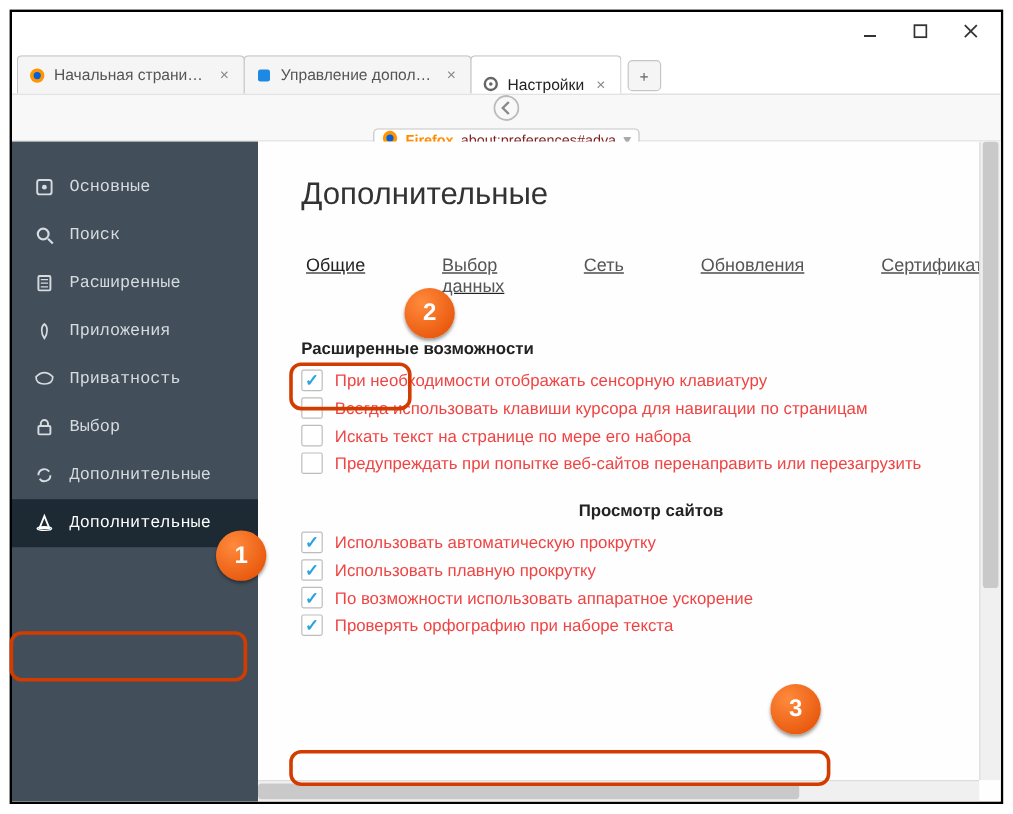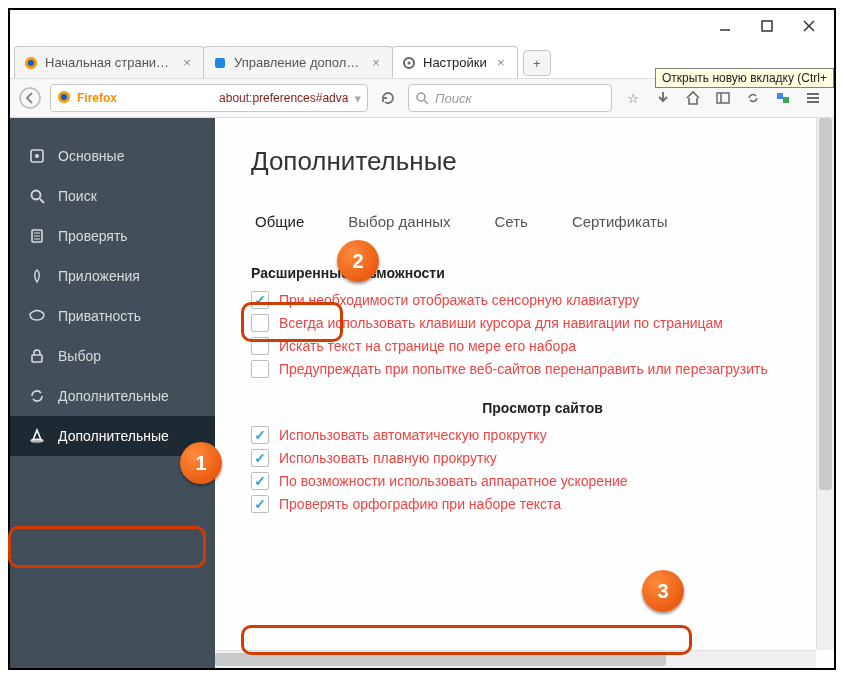--- a/index.html
+++ b/index.html
@@ -23,66 +23,66 @@
   .tabstrip {
     height: 36px; background:#fff; display:flex; align-items:flex-end;
     padding-left: 4px;
   }
   .tab {
     height: 32px; border:1px solid #c6c6c6; border-bottom:none;
     border-radius: 4px 4px 0 0; display:flex; align-items:center;
     padding: 0 8px; margin-right:-1px; background:#f5f5f5; max-width:190px;
     overflow:hidden; white-space:nowrap; color:#555; position:relative;
   }
-  .tab.active { background:#fff; color:#222; }
+  .tab.active { background:#fff; color:#222;align-items:flex-end; }
   .tab .ticon { width:16px; height:16px; margin-right:6px; flex:none; display:flex; align-items:center; justify-content:center; }
   .tab .tlabel { overflow:hidden; text-overflow:ellipsis; flex:1; }
   .tab .tclose { width:16px; height:16px; margin-left:6px; display:flex; align-items:center; justify-content:center; color:#888; }
   .newtab {
     width:28px; height:26px; border:1px solid #c6c6c6; border-radius:4px;
     margin-left:6px; margin-bottom:2px; display:flex; align-items:center; justify-content:center;
     background:#f5f5f5; color:#666;
   }
   .tooltip {
     position:absolute; top:58px; right:0px; background:#ffffe1;
     border:1px solid #808080; padding:2px 6px; font-size:12px; z-index:50;
   }
   
   .navbar {
     height:40px; background:#f8f8f8; border-top:1px solid #ddd; border-bottom:1px solid #ddd;
-    display:flex; align-items:center; padding:0 6px; gap:6px;
+    display:flex; align-items:center; padding:0 6px; gap:6px;flex-direction:column;
   }
   .navbtn { width:28px; height:28px; display:flex; align-items:center; justify-content:center; color:#888; }
   .urlbox, .searchbox {
     height:28px; border:1px solid #c6c6c6; border-radius:4px; background:#fff;
     display:flex; align-items:center; padding:0 6px; gap:6px;
   }
   .urlbox { flex:1.6; }
   .searchbox { flex:1; color:#999; font-style:italic; }
   .urltext { flex:1; font-size:12px; color:#7f1d1d;text-align:right; }
   .brand { color:#ff8c00; font-weight:600; font-size:12px; }
   .iconrow { display:flex; align-items:center; }
   .iconrow .navbtn { width:30px; color:#6a6a6a; }
   
   .content { display:flex; height: calc(100% - 108px); }
   .sidebar {
     width: 205px; background:#424f5a; color:#d6dbdf; padding-top:18px;
-    display:flex; flex-direction:column;
+    display:flex; flex-direction:column;font-family:Liberation Mono, monospace;
   }
   .sbitem {
     display:flex; align-items:center; gap:12px; height:40px;
     padding-left:18px; cursor:default; font-size:14px;
   }
   .sbitem.active { background:#1e2a33; color:#fff; }
   .sbicon { width:18px; height:18px; flex:none; display:flex; align-items:center; justify-content:center; }
   .sbicon svg { display:block; }
   .main { flex:1; background:#fefefe; position:relative; overflow:hidden; }
   .main-inner { padding: 28px 0 0 36px; }
   h1 { font-size:26px; font-weight:400; margin:0 0 28px 0; color:#333; }
-  .tabsrow { display:flex; gap:36px; border-bottom:1px solid transparent; margin-bottom:26px; }
+  .tabsrow { display:flex; gap:56px; border-bottom:1px solid transparent; margin-bottom:26px;text-decoration:underline; }
   .ptab { font-size:15px; color:#555; padding:8px 4px; }
   .ptab.sel { color:#222; }
   .section-h { font-weight:600; font-size:14px; margin:6px 0 10px 0; color:#222; }
   .chkrow { display:flex; align-items:center; gap:10px; margin:5px 0; font-size:14px; color:#ef4444; }
   .chk {
     width:18px; height:18px; border:1px solid #bdbdbd; border-radius:2px;
     display:flex; align-items:center; justify-content:center; background:#fff;
   }
   .chk.checked::after {
     content:"✓"; color:#2aa3e0; font-weight:bold; font-size:14px; line-height:1;
@@ -157,21 +157,20 @@
             <circle cx="7" cy="7" r="5" fill="none" stroke="#666" stroke-width="2"></circle>
             <circle cx="7" cy="7" r="1.5" fill="#666"></circle>
           </svg>
       </span>
       <span class="tlabel">Настройки</span>
       <span class="tclose">×</span>
     </div>
     <div class="newtab">+</div>
   </div>
 
-  <div class="tooltip">Открыть новую вкладку (Ctrl+</div>
 
   <div class="navbar">
     <div class="navbtn">
       <svg width="22" height="22">
           <circle cx="11" cy="11" r="10" fill="none" stroke="#bbb" stroke-width="1.5"></circle>
           <path d="M13 6 L8 11 L13 16" fill="none" stroke="#888" stroke-width="2"></path>
         </svg>
     </div>
     <div class="urlbox">
       <span class="ticon">
@@ -258,21 +257,21 @@
       </div>
       <div class="sbitem">
         <span class="sbicon">
             <svg width="16" height="16">
               <rect x="3" y="2" width="10" height="12" rx="1" fill="none" stroke="#d6dbdf" stroke-width="1.6"></rect>
               <line x1="5" y1="5" x2="11" y2="5" stroke="#d6dbdf"></line>
               <line x1="5" y1="8" x2="11" y2="8" stroke="#d6dbdf"></line>
               <line x1="5" y1="11" x2="11" y2="11" stroke="#d6dbdf"></line>
             </svg>
           </span>
-        <span>Проверять</span>
+        <span>Расширенные</span>
       </div>
       <div class="sbitem">
         <span class="sbicon">
             <svg width="16" height="16">
               <path d="M8 2 C11 4 11 10 8 14 C5 10 5 4 8 2 Z" fill="none" stroke="#d6dbdf" stroke-width="1.4"></path>
             </svg>
           </span>
         <span>Приложения</span>
       </div>
       <div class="sbitem">
@@ -312,20 +311,21 @@
     </div>
 
     <div class="main">
       <div class="main-inner">
         <h1>Дополнительные</h1>
 
         <div class="tabsrow">
           <div class="ptab sel">Общие</div>
           <div class="ptab">Выбор данных</div>
           <div class="ptab">Сеть</div>
+          <div class="ptab">Обновления</div>
           <div class="ptab">Сертификаты</div>
         </div>
 
         <div class="section-h">Расширенные возможности</div>
         <div class="chkrow">
           <span class="chk checked"></span>
           <span>При необходимости отображать сенсорную клавиатуру</span>
         </div>
         <div class="chkrow">
           <span class="chk"></span>

